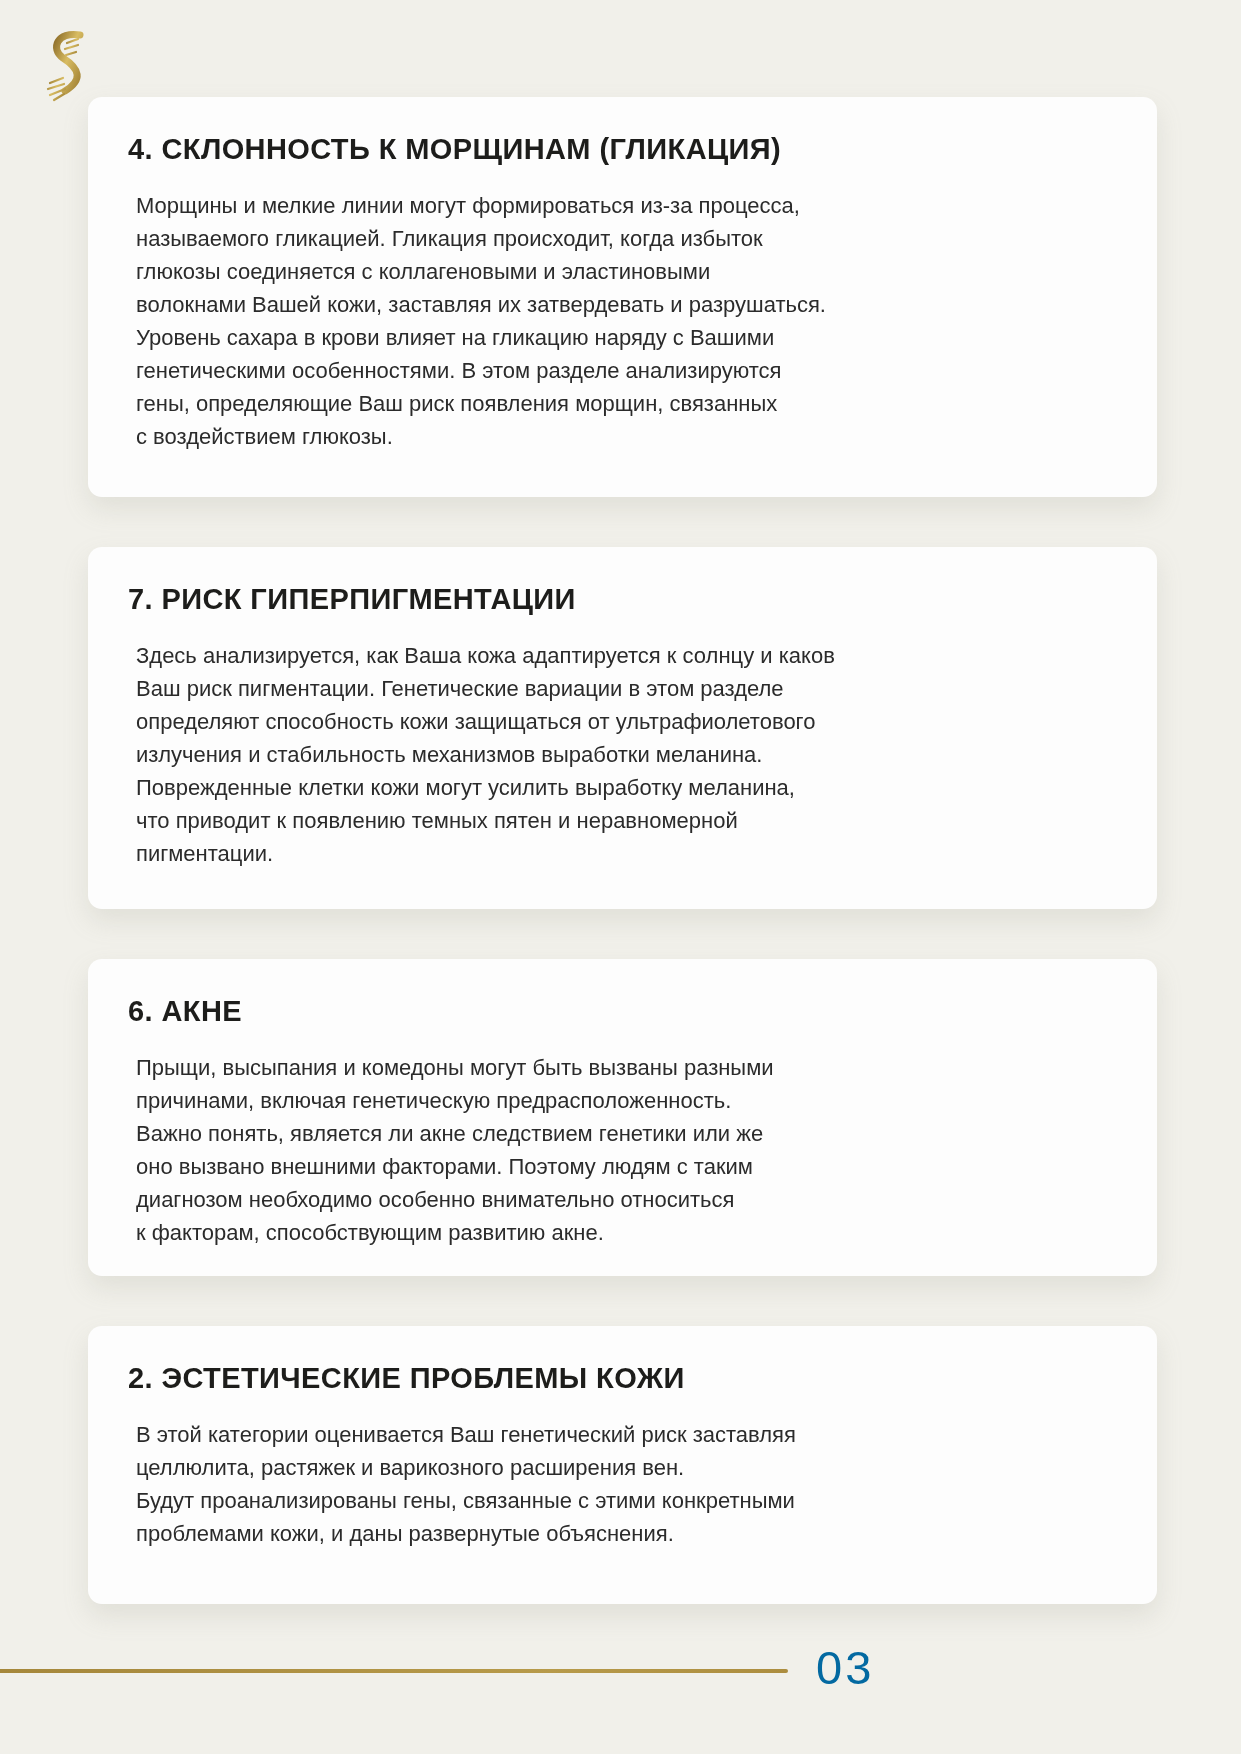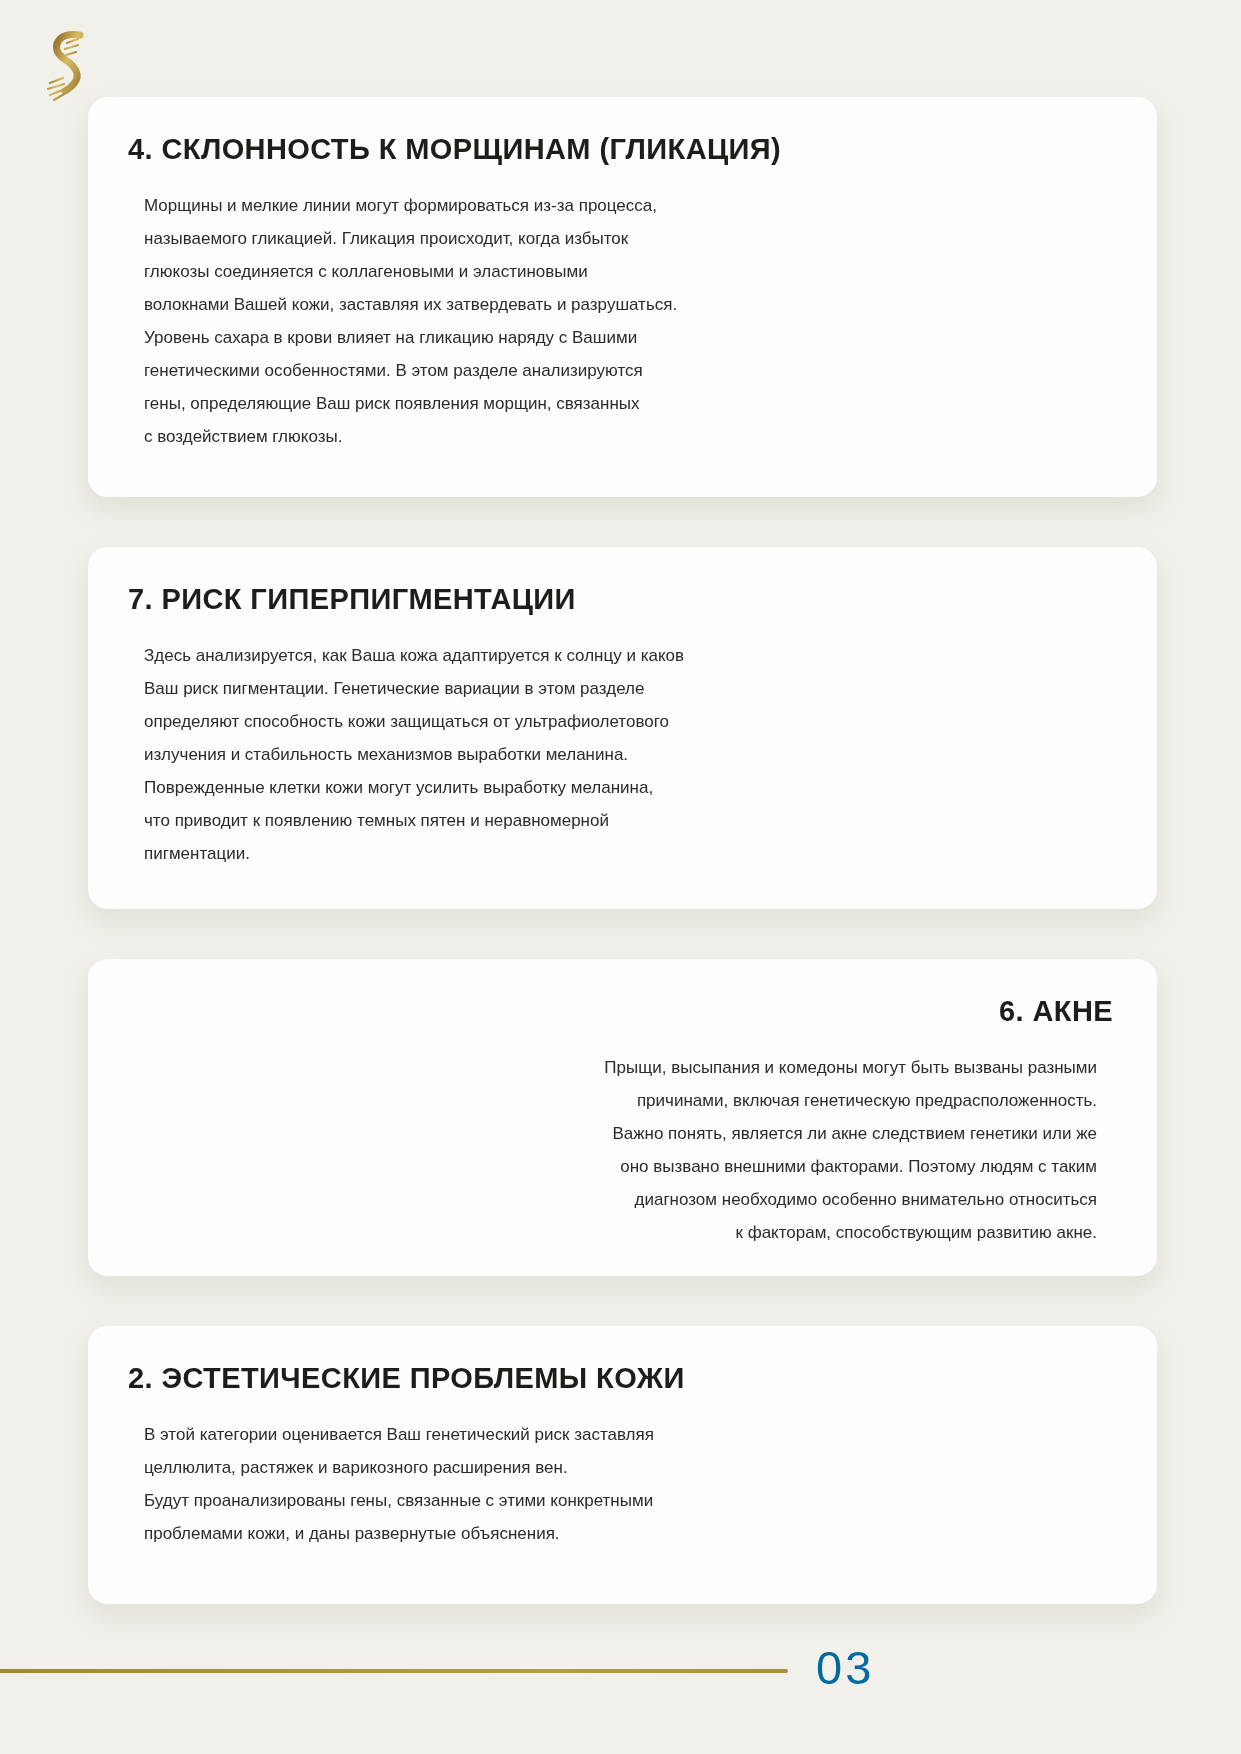--- a/index.html
+++ b/index.html
@@ -16,40 +16,40 @@
     left: 42px;
     top: 28px;
     width: 50px;
     height: 80px;
   }
   .card {
     position: absolute;
     left: 88px;
     width: 1069px;
     background: #fdfdfd;
-    border-radius: 20px;
+    border-radius: 14px;
     box-shadow: 0 12px 26px rgba(150, 148, 135, 0.18);
     box-sizing: border-box;
     padding: 34px 44px 0 40px;
   }
   .card-1 { top: 97px;  height: 400px; }
   .card-2 { top: 547px; height: 362px; }
-  .card-3 { top: 959px; height: 317px; text-align: right; }
+  .card-3 { top: 959px; height: 317px; }
   .card-4 { top: 1326px; height: 278px; }
   .section-heading {
     margin: 0 0 22px 0;
     font-size: 29px;
     line-height: 36px;
     font-weight: 800;
     letter-spacing: 0.4px;
     color: #1d1d1b;
   }
   .section-body {
-    margin: 16px;
-    font-size: 17px;
+    margin: 8px;
+    font-size: 22px;
     line-height: 33px;
     color: #2b2b2b;
     white-space: pre-line;
   }
   .footer-line {
     position: absolute;
     left: 0;
     top: 1669px;
     width: 788px;
     height: 4px;

